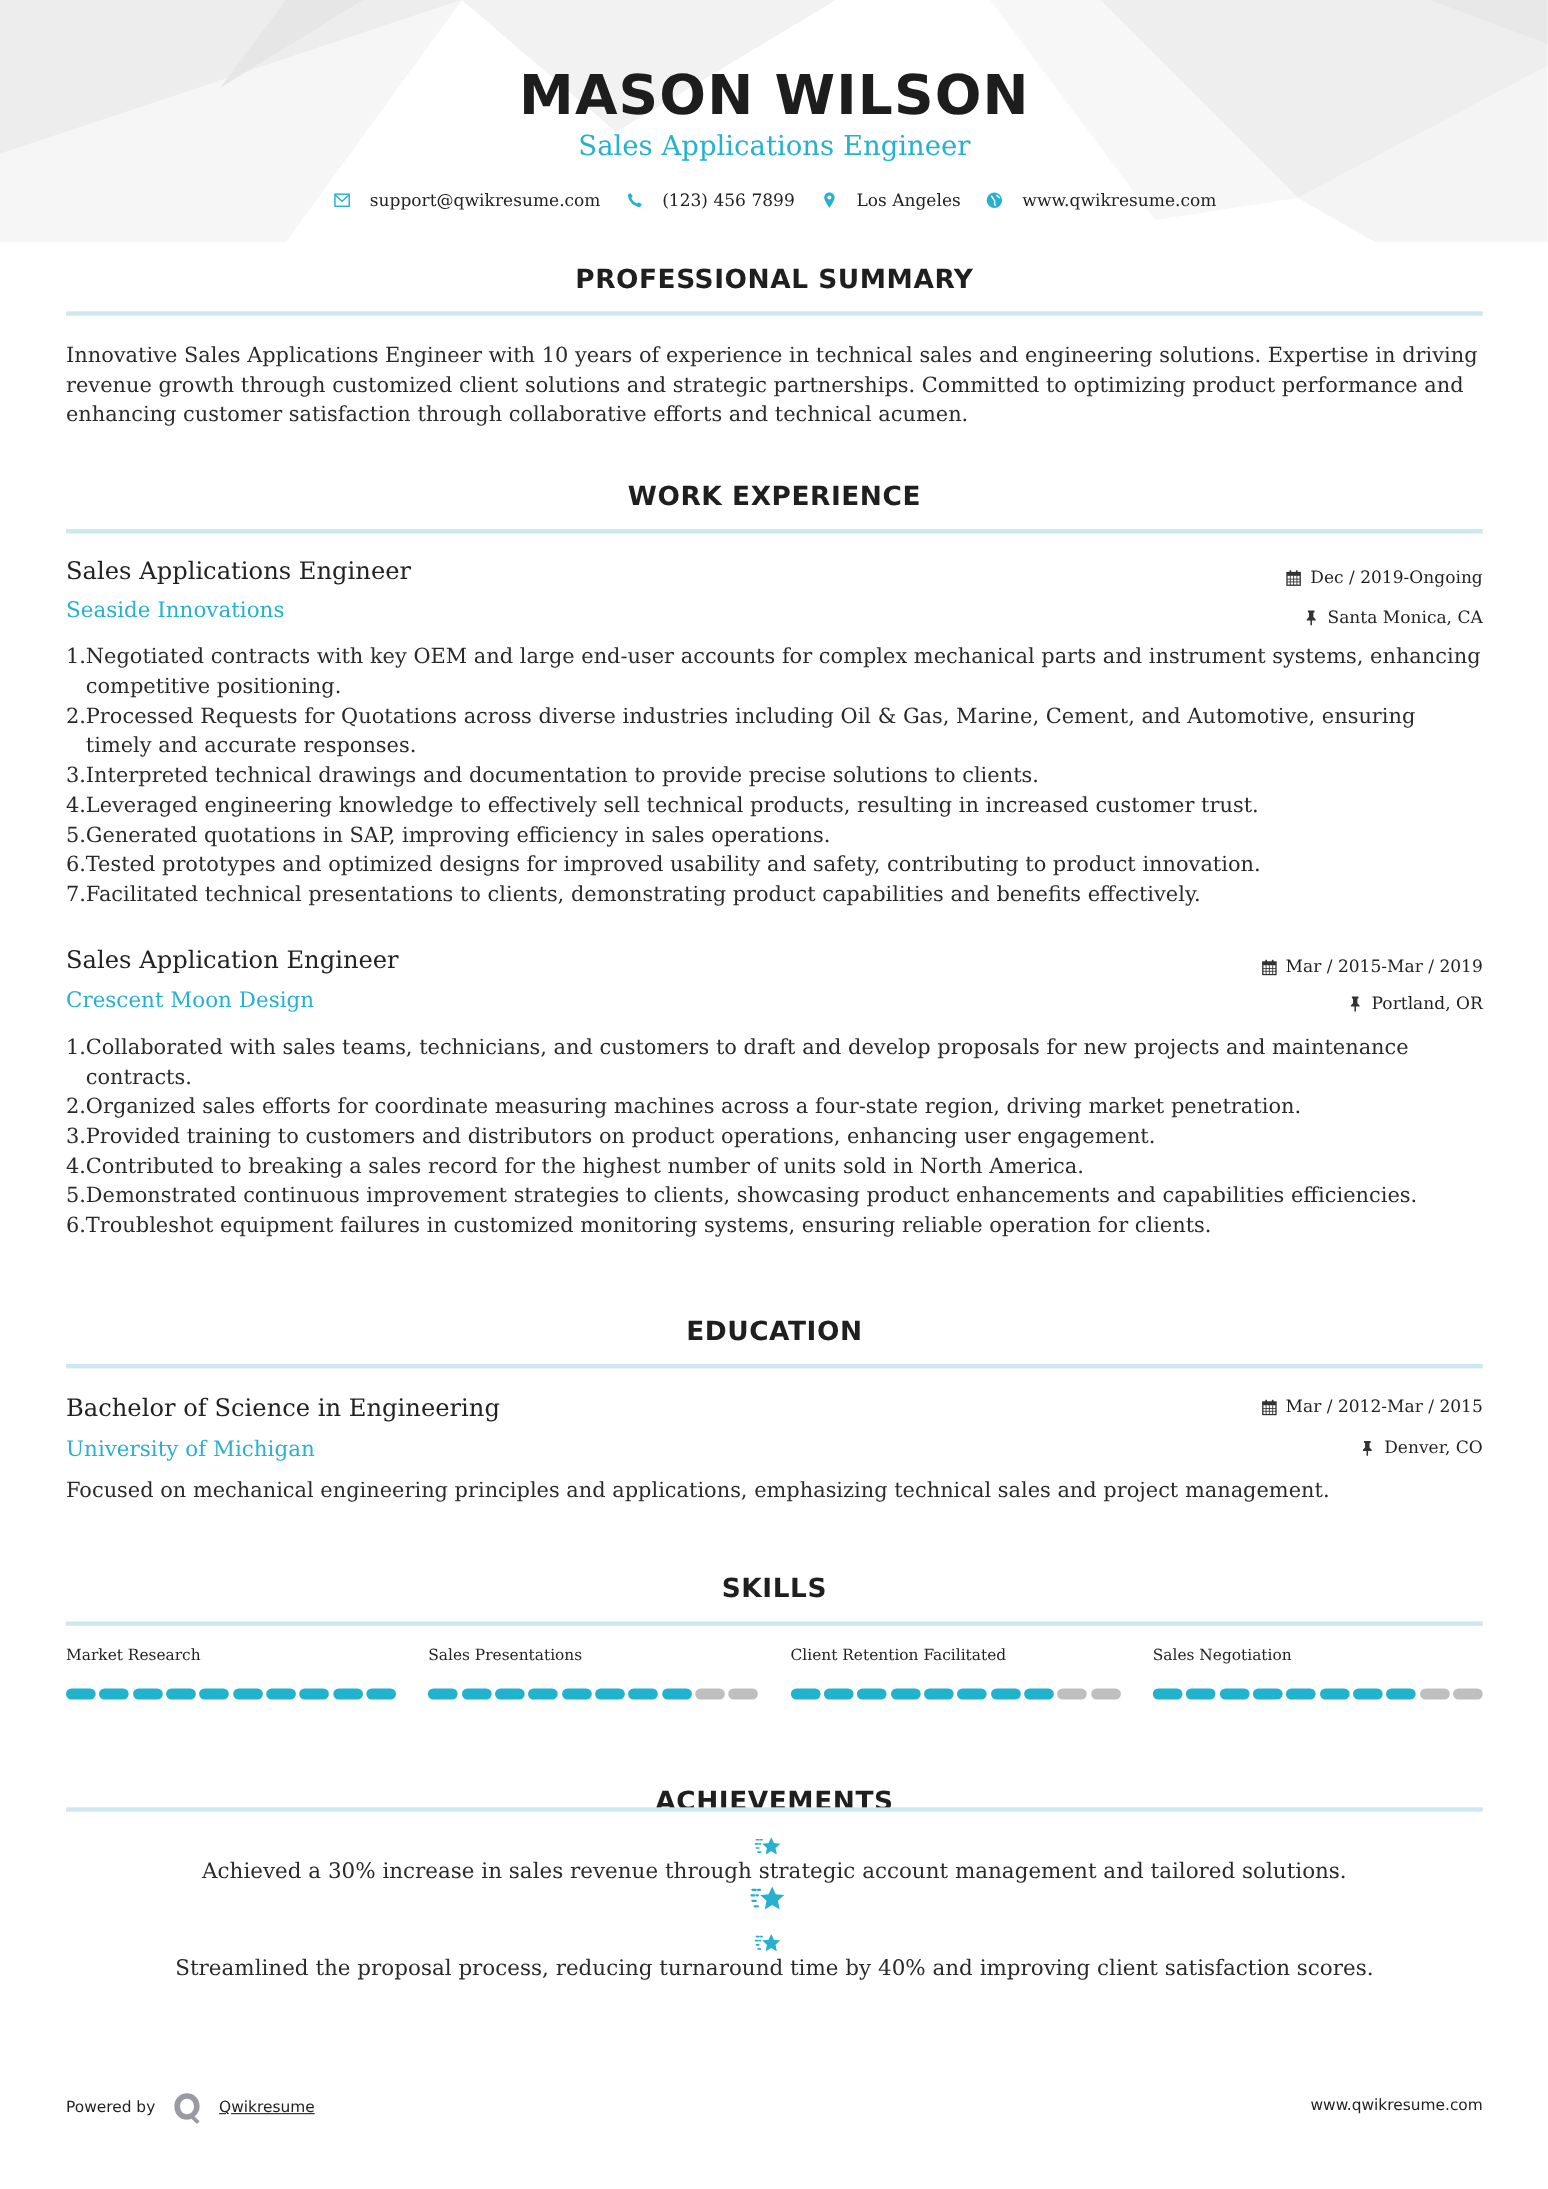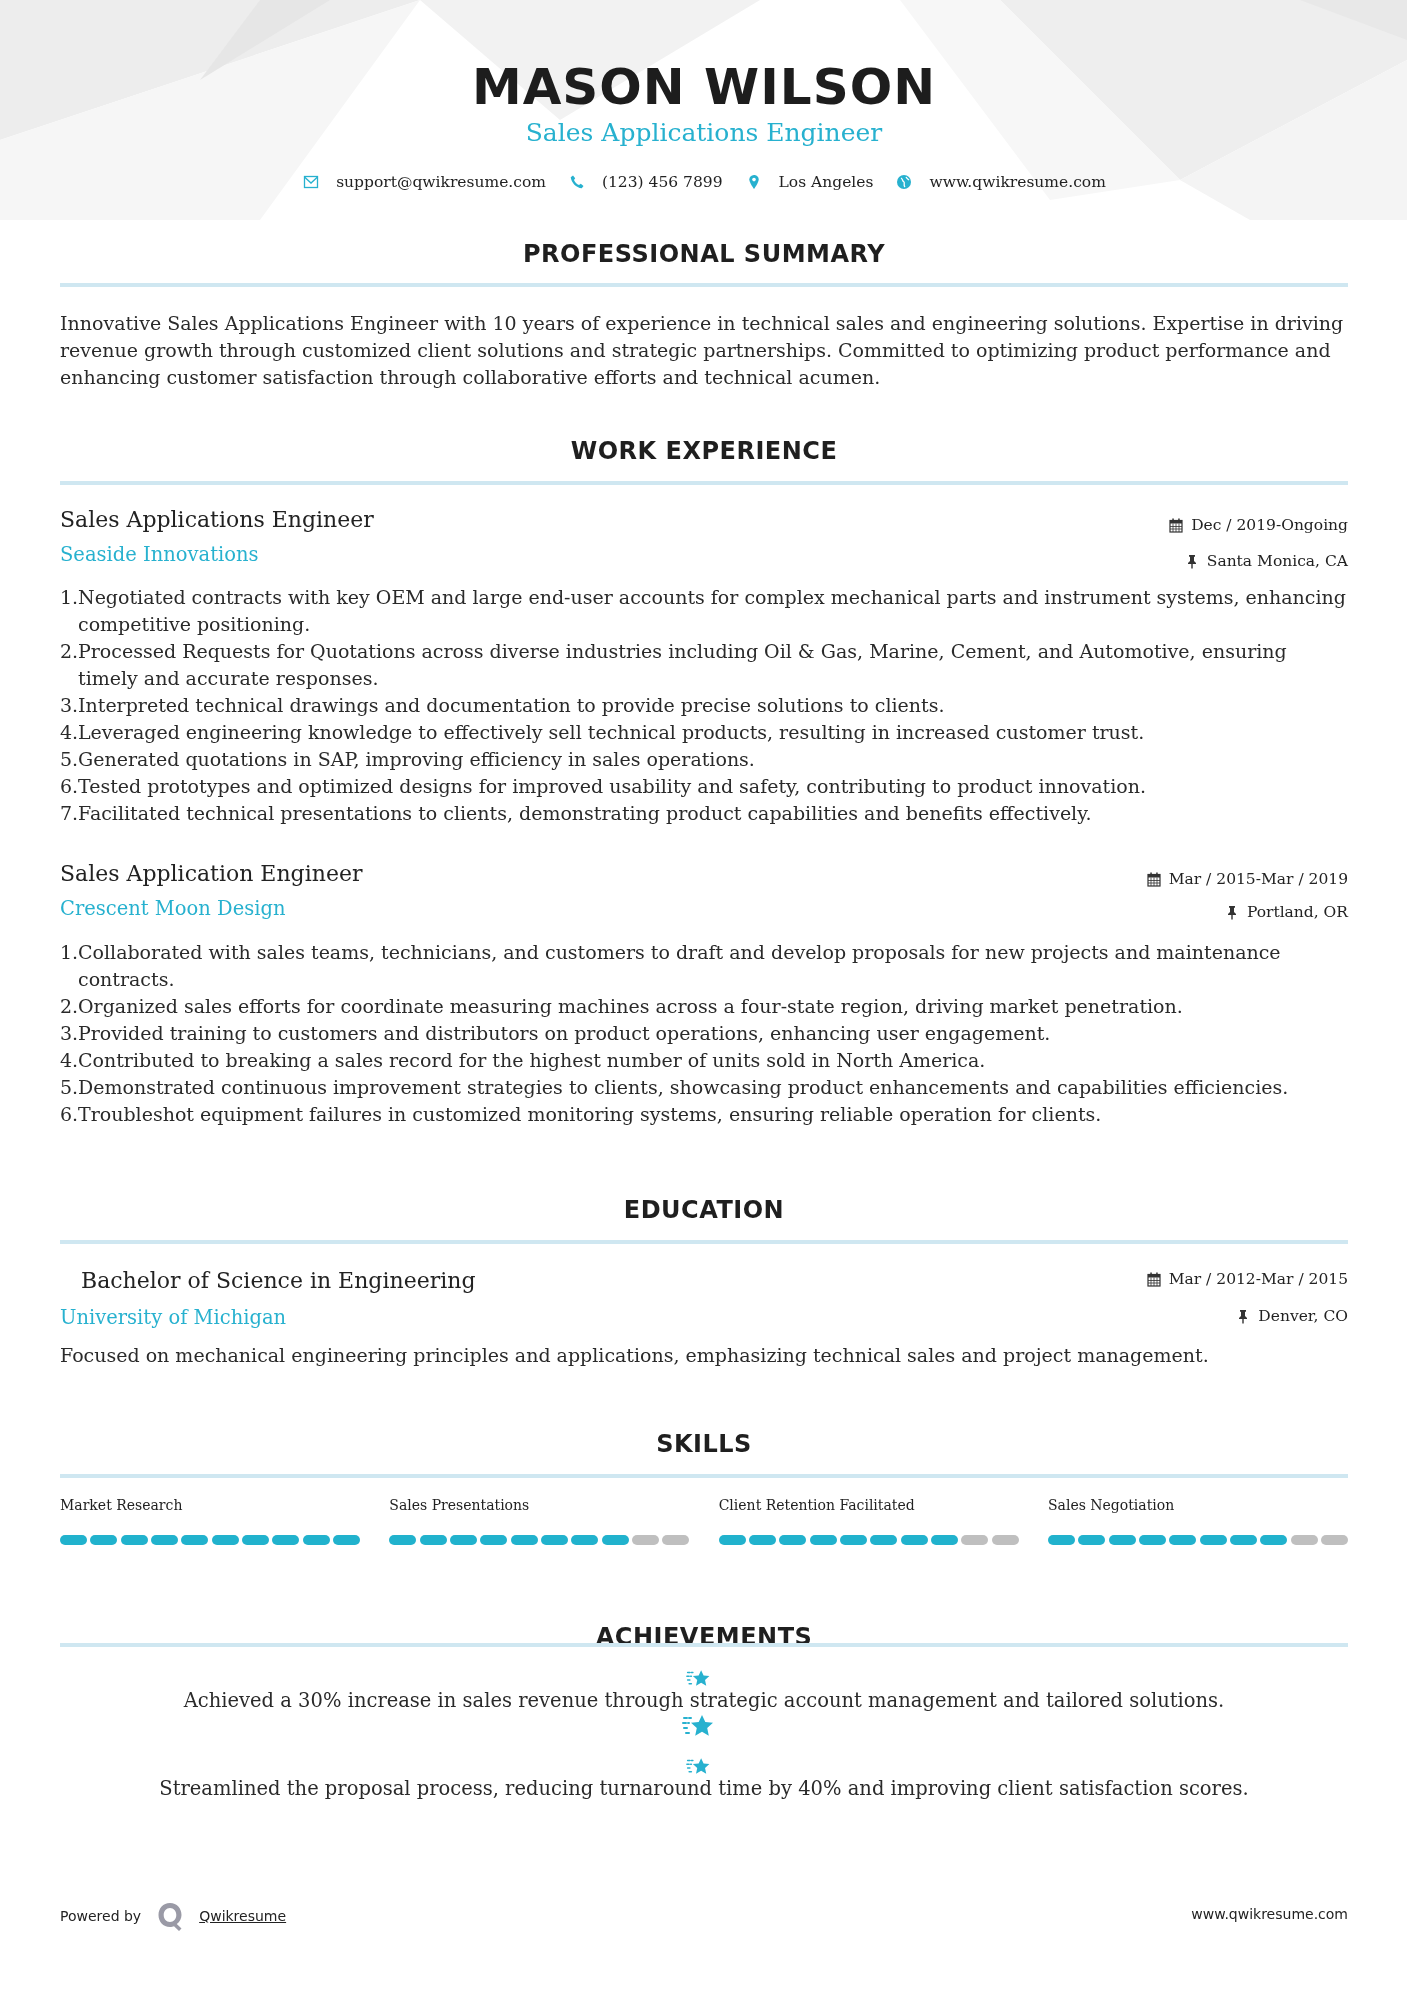--- a/index.html
+++ b/index.html
@@ -211,21 +211,21 @@
         <span class="txt">Demonstrated continuous improvement strategies to clients, showcasing product enhancements and capabilities efficiencies.</span>
       </li>
     <li>
         <span class="num">6.</span>
         <span class="txt">Troubleshot equipment failures in customized monitoring systems, ensuring reliable operation for clients.</span>
       </li>
   </ol>
 
   <div class="section-head" style="top:1196px;">EDUCATION</div>
   <div class="divider" style="top:1240px;"></div>
-  <div class="job-title" style="top:1268px;margin-left:21px;">Bachelor of Science in Engineering</div>
+  <div class="job-title" style="top:1268px;">Bachelor of Science in Engineering</div>
   <div class="meta" style="top:1270px;">
     <svg viewBox="0 0 14 15">
         <rect x="1" y="2.5" width="12" height="11.5" fill="none" stroke="#333" stroke-width="1.2"></rect>
         <rect x="1" y="2.5" width="12" height="3" fill="#333"></rect>
         <rect x="3.3" y="0.5" width="1.5" height="3" fill="#333"></rect>
         <rect x="9.2" y="0.5" width="1.5" height="3" fill="#333"></rect>
         <path d="M1 8.5 H13 M1 11 H13 M4 5.5 V14 M7 5.5 V14 M10 5.5 V14" stroke="#333" stroke-width="0.8"></path>
       </svg>
     <span>Mar / 2012-Mar / 2015</span>
   </div>

